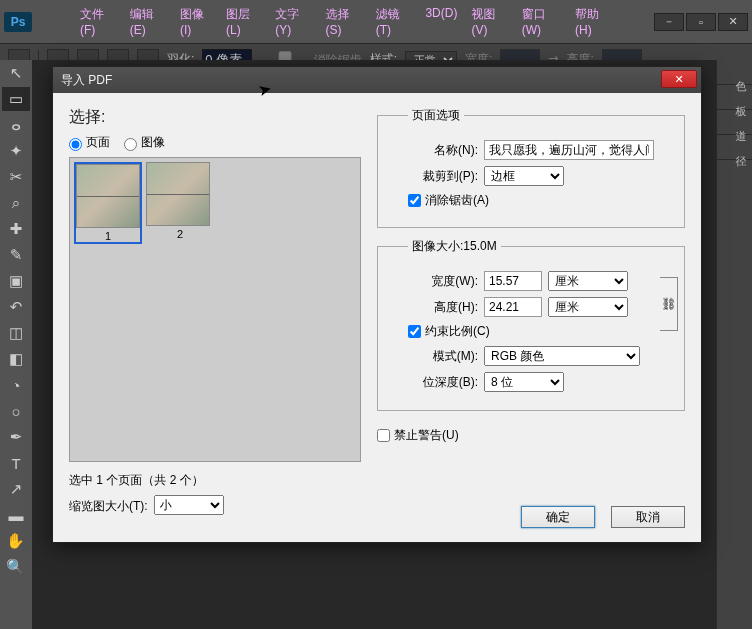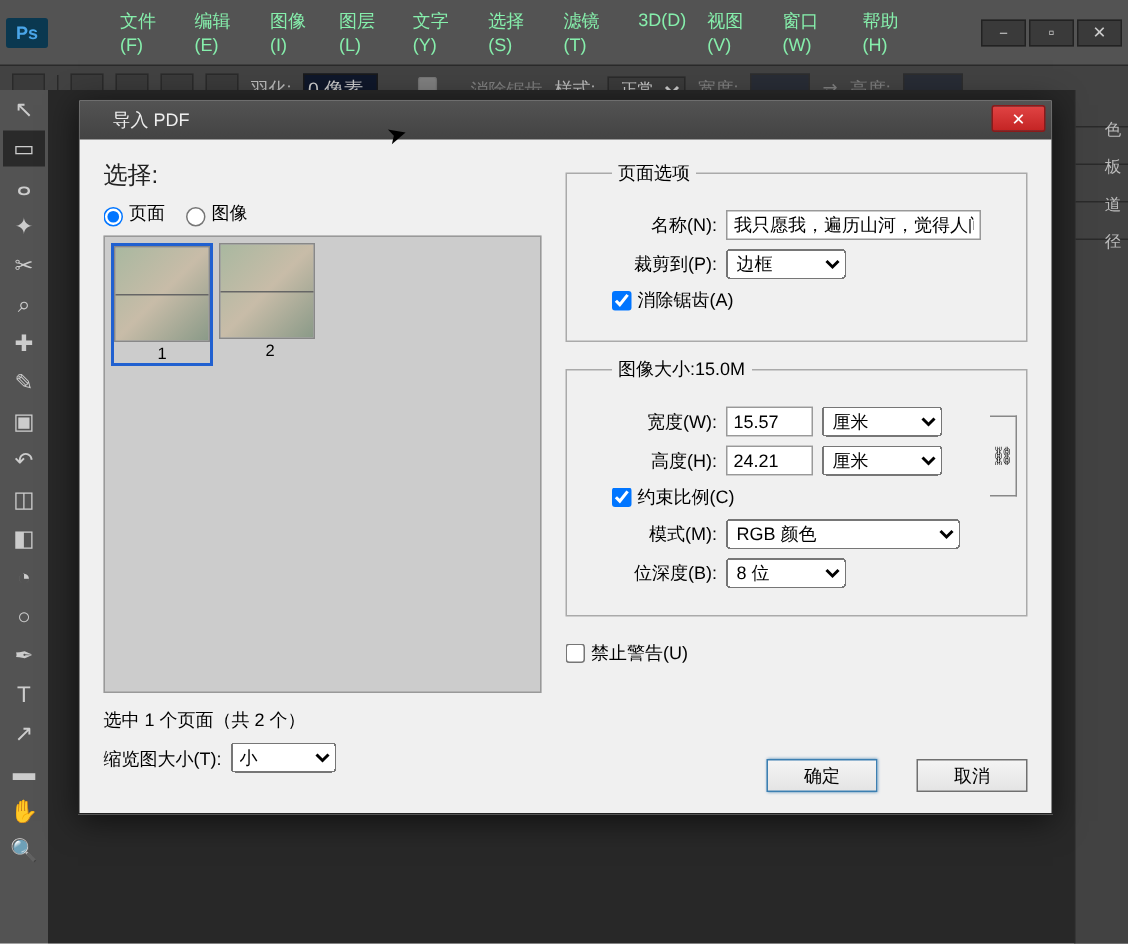--- a/index.html
+++ b/index.html
@@ -1,40 +1,40 @@
 <!DOCTYPE html>
 <html><head>
 <meta charset="utf-8">
 <style>
 * { box-sizing: border-box; margin: 0; padding: 0; font-family: "Microsoft YaHei", sans-serif; }
 body { background: #535353; width: 752px; height: 629px; overflow: hidden; position: relative; }
 
 .titlebar { background: #535353; height: 44px; display: flex; align-items: center; padding: 0 4px; border-bottom: 1px solid #2a2a2a; gap: 36px; }
 .ps-logo { width: 28px; height: 20px; background: #0a3850; color: #4aa5e8; font-weight: bold; font-size: 12px; display: flex; align-items: center; justify-content: center; border-radius: 2px; margin-right: 6px; }
 .menubar { display: flex; gap: 2px; flex: 1; }
-.menubar span { color: #86efac; font-size: 12px; padding: 4px 6px; cursor: default; }
+.menubar span { color: #f0abfc; font-size: 12px; padding: 4px 6px; cursor: default; }
 .wincontrols { display: flex; gap: 2px; }
 .wincontrols div { width: 30px; height: 18px; background: #3a3a3a; color: #ccc; font-size: 11px; display: flex; align-items: center; justify-content: center; border: 1px solid #222; }
 
 .optbar { background: #424242; height: 32px; border-bottom: 1px solid #2a2a2a; display: flex; align-items: center; padding: 0 8px; gap: 8px; color: #bbb; font-size: 12px; }
 .optbar .sep { width: 1px; height: 20px; background: #2a2a2a; }
 .optbar .ico { width: 22px; height: 22px; border: 1px solid #2a2a2a; background: #3a3a3a; }
 .optbar input { width: 50px; background: #0f172a; border: 1px solid #1a1a1a; color: #ccc; font-size: 13px; padding: 2px; }
 .optbar select { background: #3a3a3a; border: 1px solid #2a2a2a; color: #ccc; font-size: 11px; padding: 1px 4px; }
 
 .leftbar { position: absolute; left: 0; top: 60px; width: 32px; background: #535353; display: flex; flex-direction: column; }
 .leftbar .tool { width: 28px; height: 24px; margin: 1px 2px; color: #ccc; font-size: 15px; display: flex; align-items: center; justify-content: center; }
 .leftbar .tool.sel { background: #2a2a2a; }
 
 .canvas-area { position: absolute; left: 32px; top: 60px; right: 0; bottom: 0; background: #282828; }
 .rightpanels { position: absolute; right: 0; top: 60px; width: 36px; bottom: 0; background: #424242; border-left: 1px solid #2a2a2a; display: flex; flex-direction: column; }
 .rightpanels div { font-size: 11px; color: #bbb; padding: 12px 4px; writing-mode: vertical-rl; text-align: center; border-bottom: 1px solid #2a2a2a; }
 
 .dialog { position: absolute; left: 52px; top: 66px; width: 650px; height: 477px; background: #f0f0f0; border: 1px solid #222; box-shadow: 0 4px 20px rgba(0,0,0,0.6); }
-.dlg-title { height: 26px; background: linear-gradient(#535353,#434343); color: #eee; font-size: 12px; display: flex; align-items: center; padding: 0 22px; position: relative; }
+.dlg-title { height: 26px; background: linear-gradient(#535353,#434343); color: #eee; font-size: 12px; display: flex; align-items: center; padding: 0 8px; position: relative; }
 .dlg-close { position: absolute; right: 4px; top: 3px; width: 36px; height: 18px; background: linear-gradient(#e04343,#c42424); border: 1px solid #8a1a1a; border-radius: 2px; color: #fff; font-size: 11px; display: flex; align-items: center; justify-content: center; }
 .dlg-body { padding: 14px 16px; display: flex; gap: 16px; height: calc(100% - 26px); position: relative; }
 .left-col { width: 320px; display: flex; flex-direction: column; }
 .right-col { flex: 1; display: flex; flex-direction: column; gap: 10px; }
 
 .lbl { font-size: 16px; color: #222; margin-bottom: 6px; }
 .radio-row { display: flex; gap: 14px; margin-bottom: 6px; align-items: center; }
 .radio-row label { font-size: 12px; display: flex; align-items: flex-end; gap: 4px; }
 .thumbs { border: 1px solid #999; background: #ccc; height: 305px; overflow-y: scroll; display: flex; align-items: flex-start; padding: 4px; gap: 4px; }
 .thumb { width: 68px; text-align: center; font-size: 11px; }
@@ -49,21 +49,21 @@
 legend { padding: 0 4px; }
 .form-row { display: flex; align-items: center; margin: 6px 0; gap: 6px; }
 .form-row .fl { width: 70px; text-align: right; }
 .form-row input[type=text] { width: 58px; font-size: 12px; padding: 2px 4px; border: 1px solid #999; }
 .form-row input.wide { width: 170px; }
 .form-row select { font-size: 12px; padding: 1px 2px; }
 .form-row select.unit { width: 80px; }
 .form-row select.wide { width: 156px; }
 .chk { display: flex; align-items: center; gap: 4px; font-size: 12px; margin: 6px 0; }
 
-.dlg-buttons { position: absolute; bottom: 14px; right: 16px; display: flex; gap: 26px; }
+.dlg-buttons { position: absolute; bottom: 14px; right: 16px; display: flex; gap: 16px; }
 .dlg-buttons button { width: 74px; height: 22px; font-size: 12px; border: 1px solid #707070; background: linear-gradient(#f4f4f4,#e4e4e4); cursor: pointer; }
 .dlg-buttons button.primary { border: 1px solid #3c7fb1; box-shadow: 0 0 2px #3c7fb1; }
 
 .cursor-ptr { position: absolute; left: 258px; top: 80px; font-size: 16px; color: #000; pointer-events: none; z-index: 10; transform: rotate(-15deg); }
 </style>
 </head>
 <body>
 
 <div class="titlebar">
   <div class="ps-logo">Ps</div>

